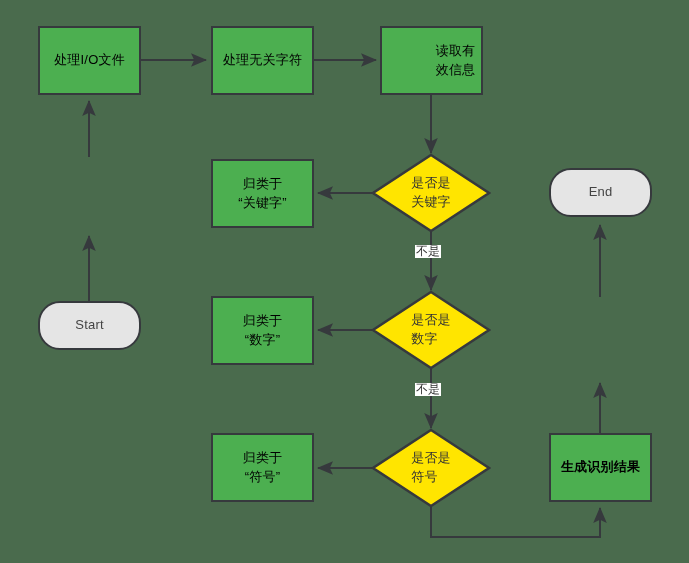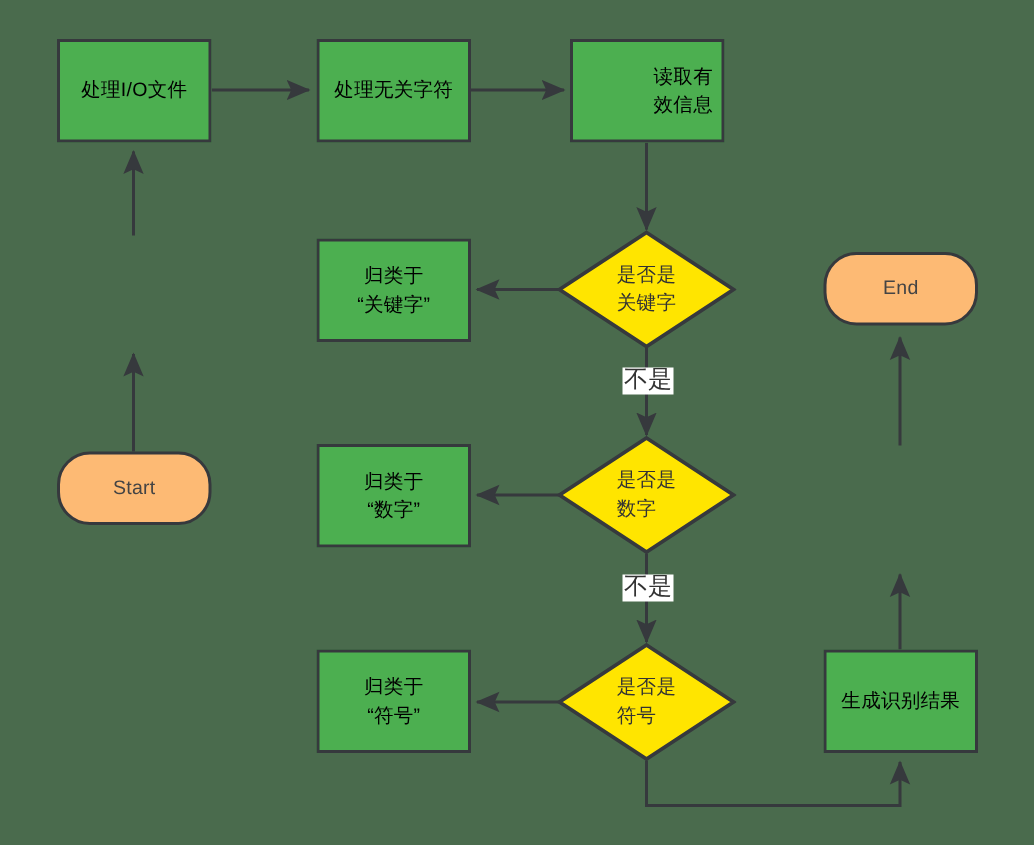--- a/index.html
+++ b/index.html
@@ -81,31 +81,31 @@
     display: flex;
     align-items: center;
     justify-content: center;
     text-align: center;
     color: #333333;
     font-size: 13px;
     line-height: 1.45;
     letter-spacing: 0.2px;
   }
   .term {
-    background: #fdba74;
+    background: #e5e5e5;
     border: 2px solid #36393d;
     border-radius: 22px;
     color: #444444;
     font-size: 13px;
   }
   .edge-label {
     position: absolute;
     background: #ffffff;
     color: #333333;
-    font-size: 16px;
+    font-size: 12px;
     line-height: 1.1;
     padding: 0px 1px;
     z-index: 8;
     white-space: nowrap;
   }
 </style>
 </head>
 <body>
 
 <div id="canvas">
@@ -223,21 +223,21 @@
     </div>
   </div>
 
   <div class="node proc" style="left:211px; top:433px; width:103px; height:69px;">
     <div>
       <div>归类于</div>
       <div>“符号”</div>
     </div>
   </div>
 
-  <div class="node proc" style="left:549px; top:433px; width:103px; height:69px;">
+  <div class="node proc" style="left:549px; top:433px; width:103px; height:69px;font-weight:bold;">
     <span>生成识别结果</span>
   </div>
 
 
   <div class="edge-label" style="left:415px; top:245px;">
     <span>不是</span>
   </div>
   <div class="edge-label" style="left:415px; top:383px;">
     <span>不是</span>
   </div>

